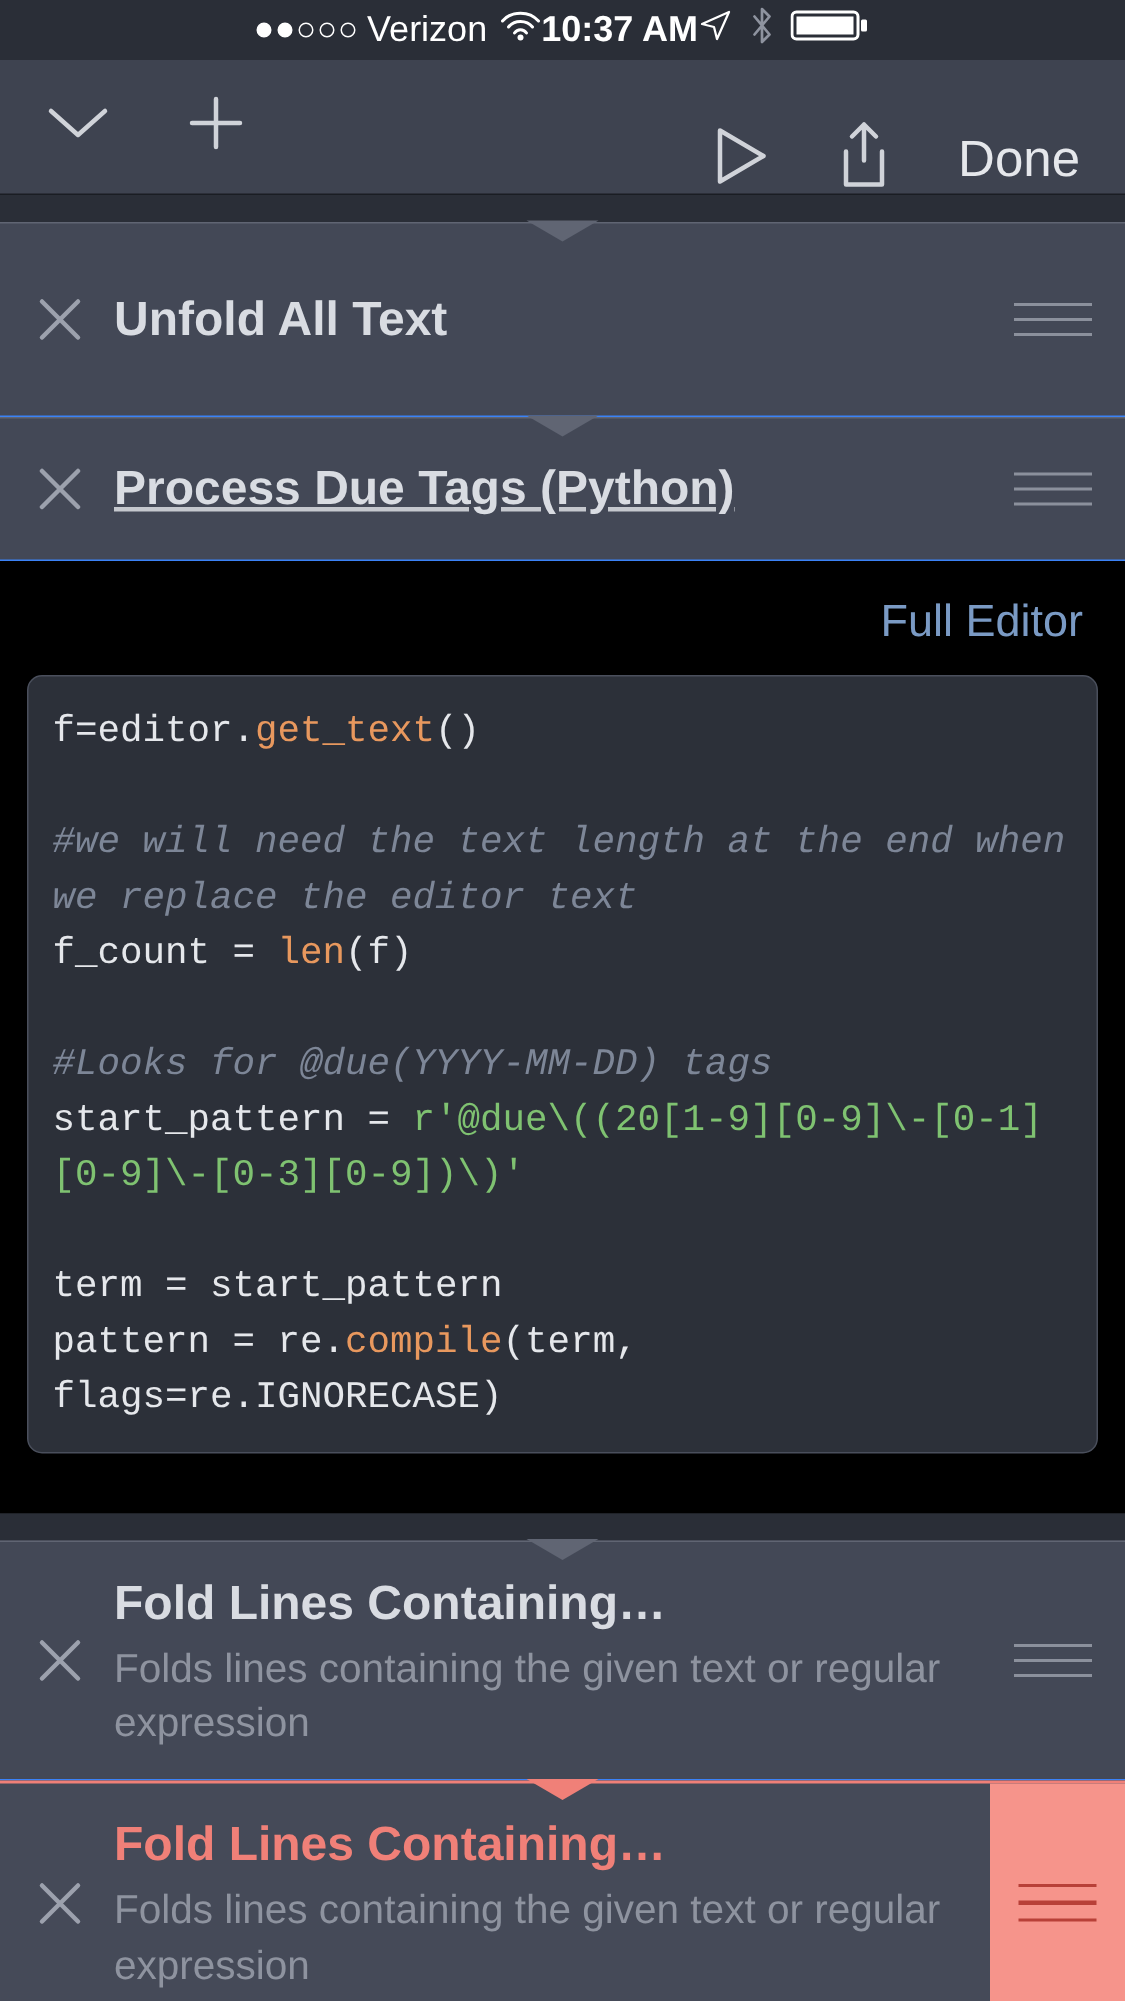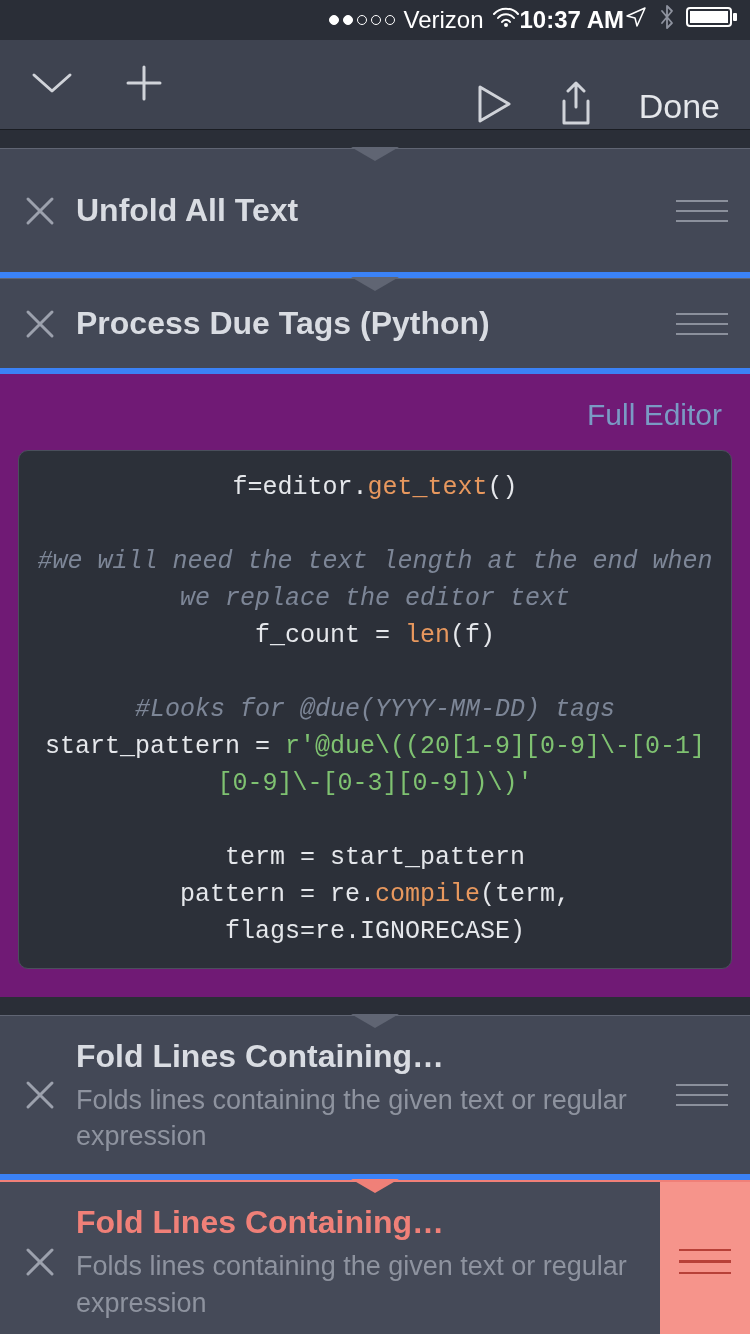--- a/index.html
+++ b/index.html
@@ -8,21 +8,21 @@
   height: 1334px;
   background: #2a2e37;
   font-family: -apple-system, "Helvetica Neue", sans-serif;
   overflow: hidden;
   color: #c5c8ce;
 }
 .status-bar {
   height: 40px;
   display: flex;
   align-items: center;
-  justify-content: flex-end;
+  justify-content: center;
   padding: 0 12px;
   color: #fff;
   font-size: 24px;
 }
 .status-left { display: flex; align-items: center; gap: 8px; }
 .status-right { display: flex; align-items: center; gap: 10px; }
 .dots { display: flex; gap: 4px; }
 .dot { width: 10px; height: 10px; border-radius: 50%; border: 1.5px solid #fff; }
 .dot.filled { background: #fff; }
 .wifi-icon { display: inline-block; }
@@ -52,48 +52,47 @@
   transform: translateX(-50%);
   width: 0; height: 0;
   border-left: 24px solid transparent;
   border-right: 24px solid transparent;
   border-top: 14px solid #606573;
 }
 .notch-red::after { border-top-color: #f08078; }
 .action-row {
   background: #434856;
   border-top: 1px solid #606573;
-  border-bottom: 6px solid #3b82f6;
+  border-bottom: 1px solid #3b82f6;
   display: flex;
   align-items: center;
   padding: 20px 22px;
   gap: 18px;
 }
-.action-row.single { min-height: 96px; }
+.action-row.single { min-height: 96px; text-decoration: underline; }
 .action-row.double { min-height: 130px; }
 .close-x { flex-shrink: 0; width: 36px; height: 36px; display: flex; align-items: center; justify-content: center; }
 .action-text { flex: 1; padding-right: 10px; }
 .action-title { font-size: 32px; font-weight: 600; color: #d9dce2; line-height: 1.3; }
 .action-sub { font-size: 27px; color: #8e939f; line-height: 1.35; margin-top: 4px; }
 .drag-handle { flex-shrink: 0; width: 56px; display: flex; flex-direction: column; gap: 8px; align-items: flex-end; }
 .drag-handle .line { width: 52px; height: 2px; background: #8b909c; }
-.editor-area { background: #701a75; padding: 16px 18px 28px 18px; }
+.editor-area { background: #000000; padding: 16px 18px 40px 18px; }
 .full-editor-link { text-align: right; font-size: 30px; color: #7a9ac4; padding: 8px 10px 18px 0; }
 .code-box {
   background: #2c3039;
   border: 1px solid #4a4f5c;
   border-radius: 10px;
   padding: 18px 16px;
   font-family: "Menlo", "Courier New", monospace;
   font-size: 25px;
   line-height: 1.48;
   color: #e5e7eb;
   white-space: pre-wrap;
   word-break: break-word;
-  text-align: center;
 }
 .c-fn { color: #e8985e; }
 .c-cm { color: #7d8697; font-style: italic; }
 .c-str { color: #7fc271; }
 .action-row.error { background: #454a58; border-top: 2px solid #f08078; }
 .action-row.error .action-title { color: #f08078; }
 .error-handle {
   flex-shrink: 0;
   width: 90px;
   align-self: stretch;

